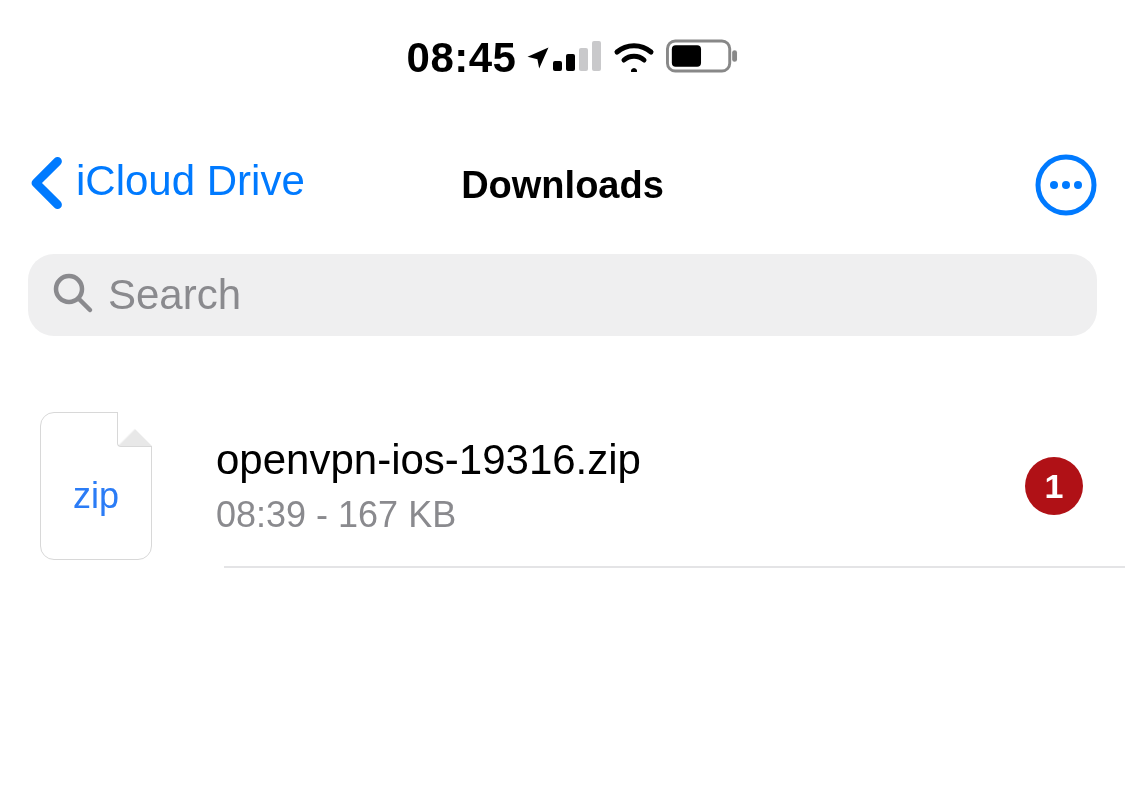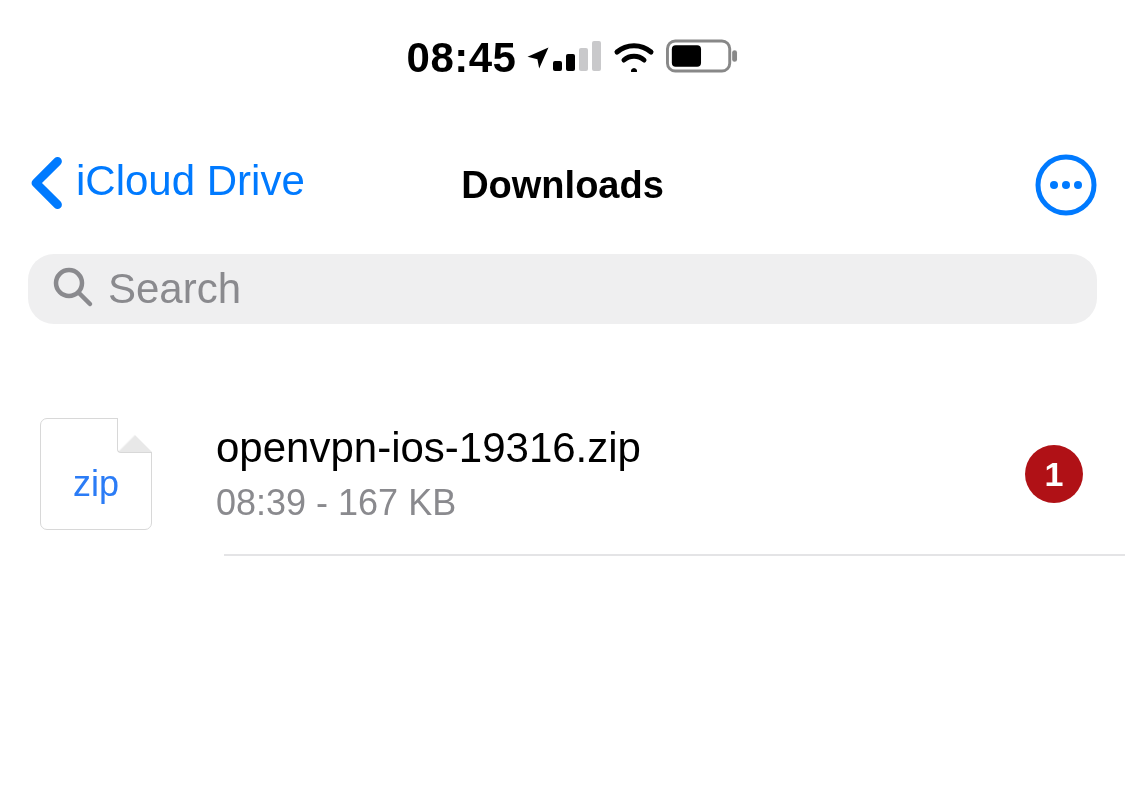--- a/index.html
+++ b/index.html
@@ -93,21 +93,21 @@
       cursor: pointer;
       display: flex;
       align-items: center;
       justify-content: center;
     }
     
     .search-bar {
       margin: 14px 28px 0 28px;
       background: #efeff0;
       border-radius: 26px;
-      height: 70px;
+      height: 82px;
       display: flex;
       align-items: center;
       padding: 0 24px;
       gap: 14px;
     }
     .search-icon {
       width: 42px;
       height: 42px;
       flex-shrink: 0;
     }
@@ -139,24 +139,24 @@
       height: 150px;
       display: flex;
       align-items: center;
       justify-content: center;
       margin-right: 60px;
       flex-shrink: 0;
     }
     .file-doc {
       position: relative;
       width: 112px;
-      height: 112px;
+      height: 148px;
       background: #fff;
       border: 1px solid #d8d8d8;
-      border-radius: 7px;
+      border-radius: 14px;
       display: flex;
       align-items: center;
       justify-content: center;
     }
     .file-doc::before {
       content: '';
       position: absolute;
       top: -1px;
       right: -1px;
       width: 34px;

